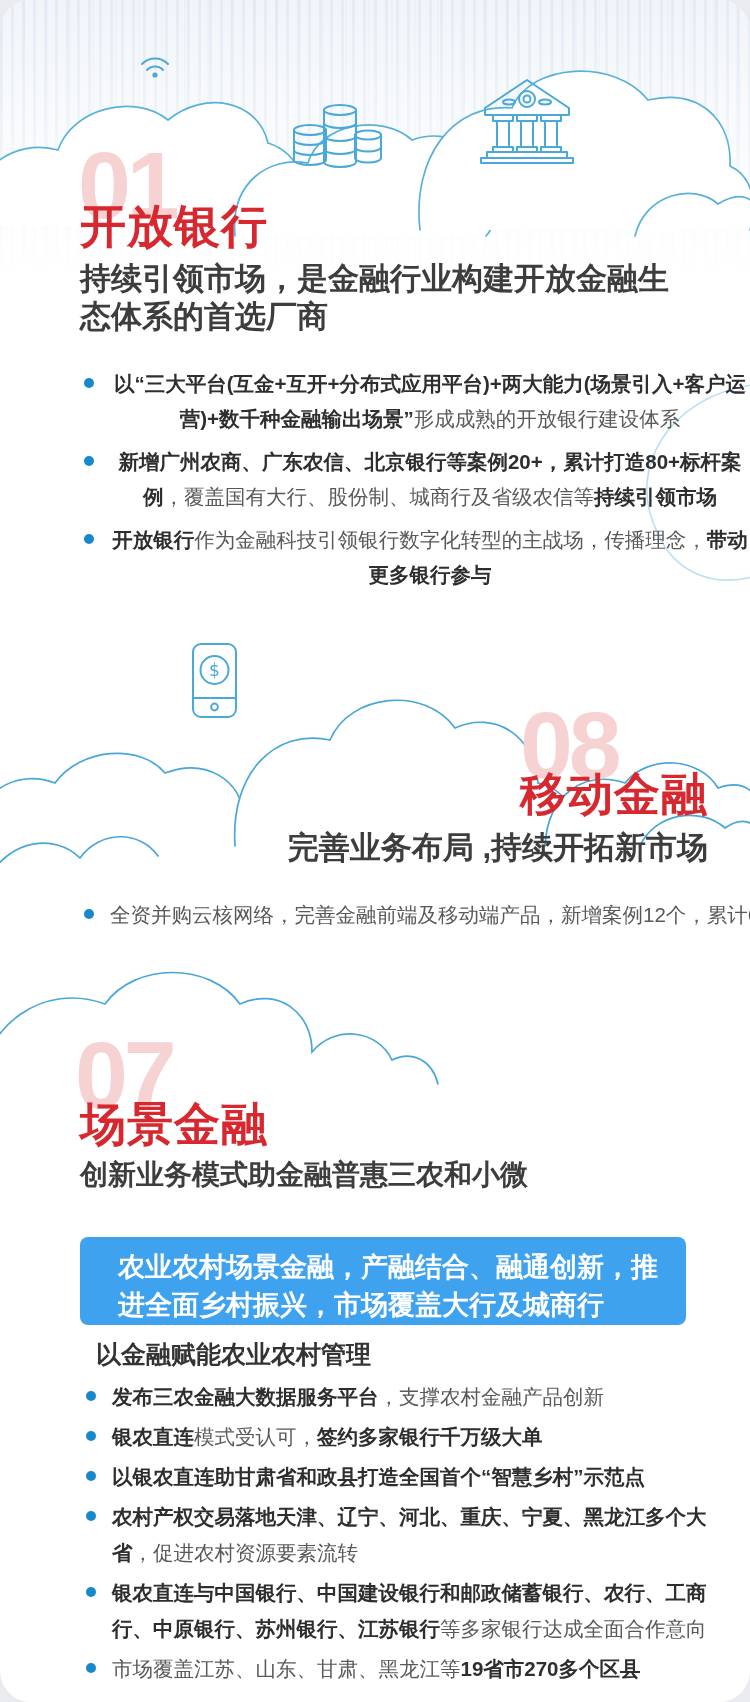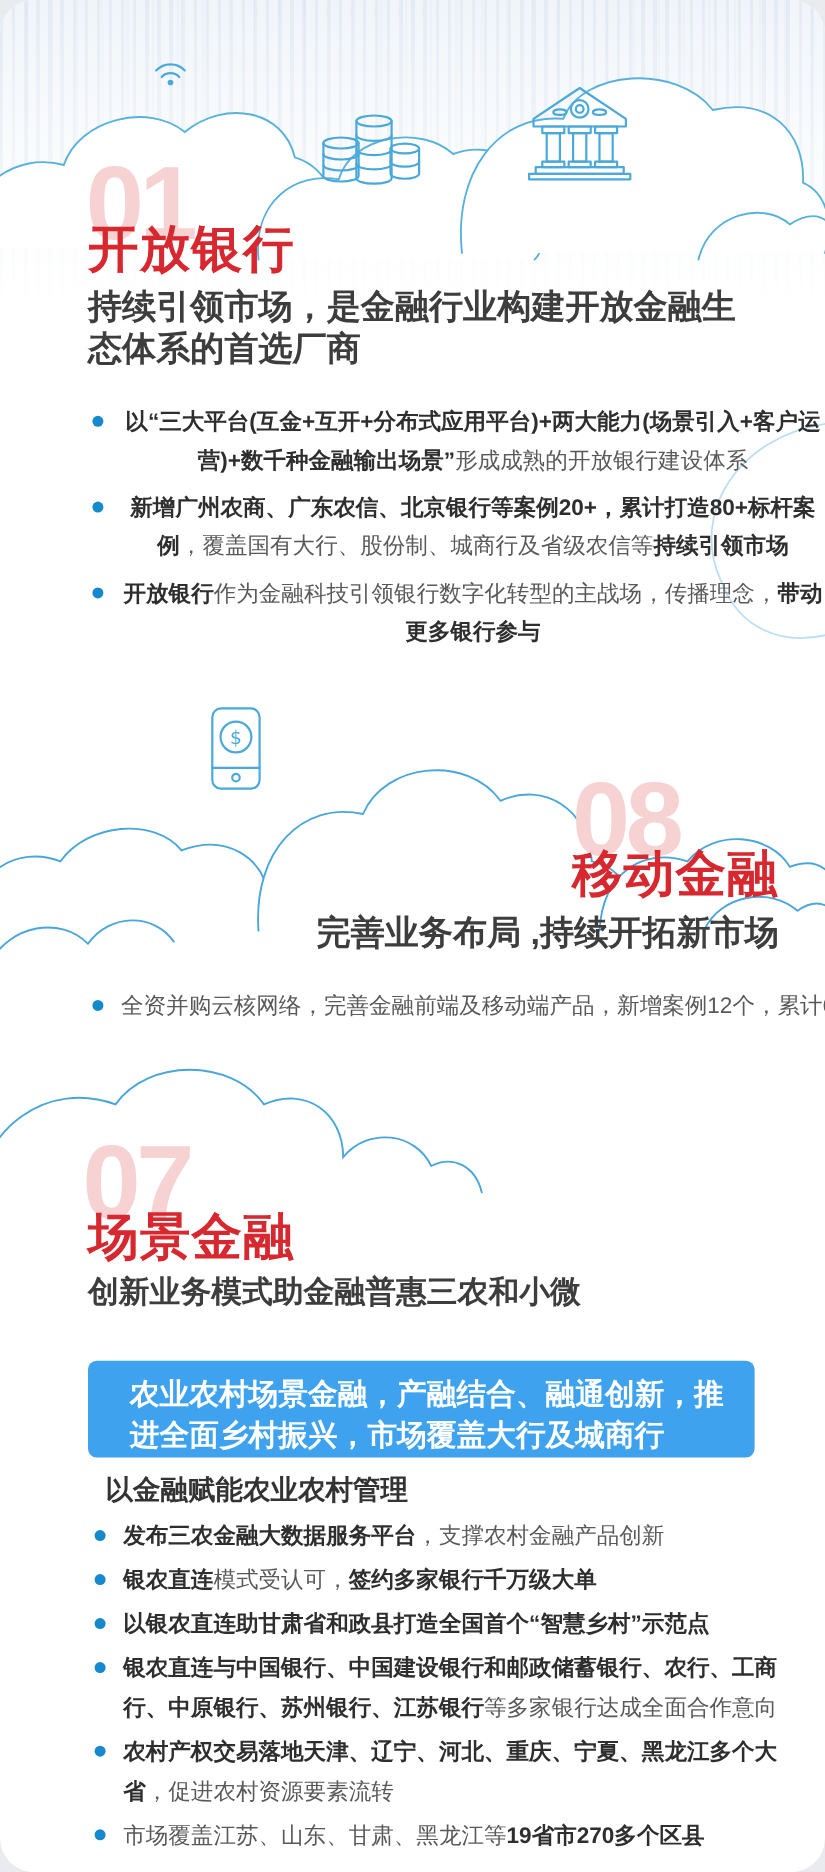--- a/index.html
+++ b/index.html
@@ -201,25 +201,25 @@
     <li>
       <span class="dot"></span>
       <span class="txt"><span class="b">银农直连</span><span>模式受认可，</span><span class="b">签约多家银行千万级大单</span></span>
     </li>
     <li>
       <span class="dot"></span>
       <span class="txt"><span class="b">以银农直连助甘肃省和政县打造全国首个“智慧乡村”示范点</span></span>
     </li>
     <li>
       <span class="dot"></span>
+      <span class="txt"><span class="b">农村产权交易落地天津、辽宁、河北、重庆、宁夏、黑龙江多个大省</span><span>，促进农村资源要素流转</span></span>
+    </li>
+    <li>
+      <span class="dot"></span>
       <span class="txt"><span class="b">银农直连与中国银行、中国建设银行和邮政储蓄银行、农行、工商行、中原银行、苏州银行、江苏银行</span><span>等多家银行达成全面合作意向</span></span>
     </li>
     <li>
       <span class="dot"></span>
-      <span class="txt"><span class="b">农村产权交易落地天津、辽宁、河北、重庆、宁夏、黑龙江多个大省</span><span>，促进农村资源要素流转</span></span>
-    </li>
-    <li>
-      <span class="dot"></span>
       <span class="txt"><span>市场覆盖江苏、山东、甘肃、黑龙江等</span><span class="b">19省市270多个区县</span></span>
     </li>
   </ul>
 
 </div>
 
 </body></html>

